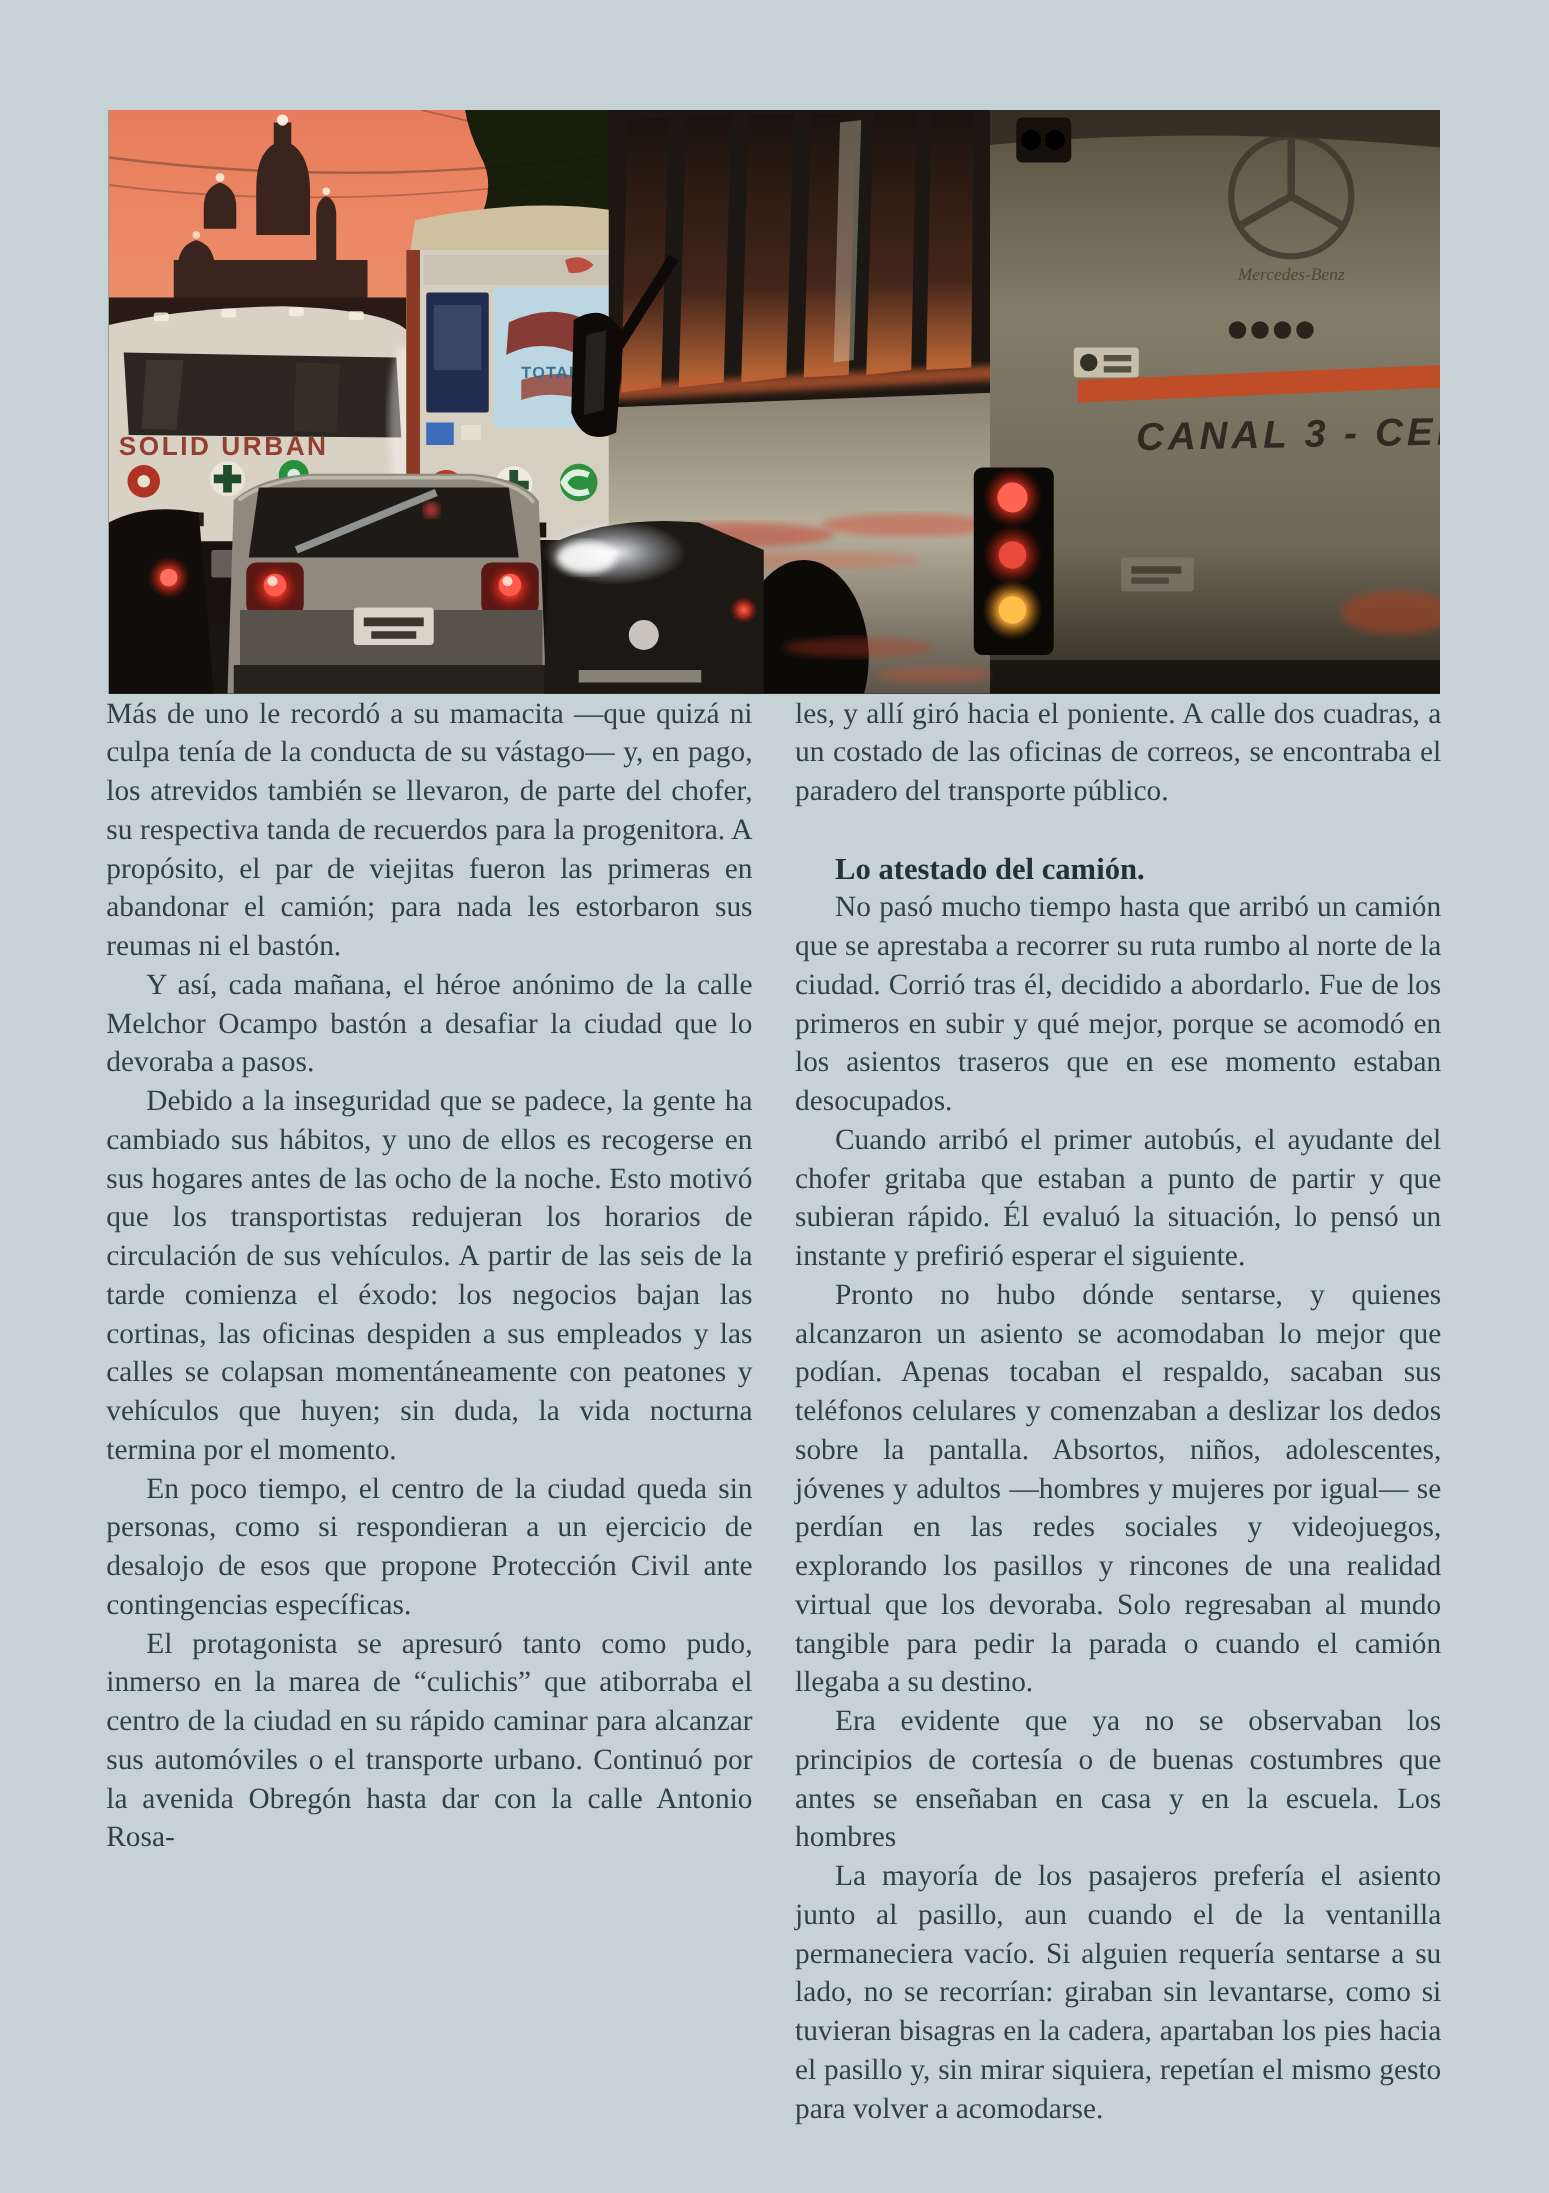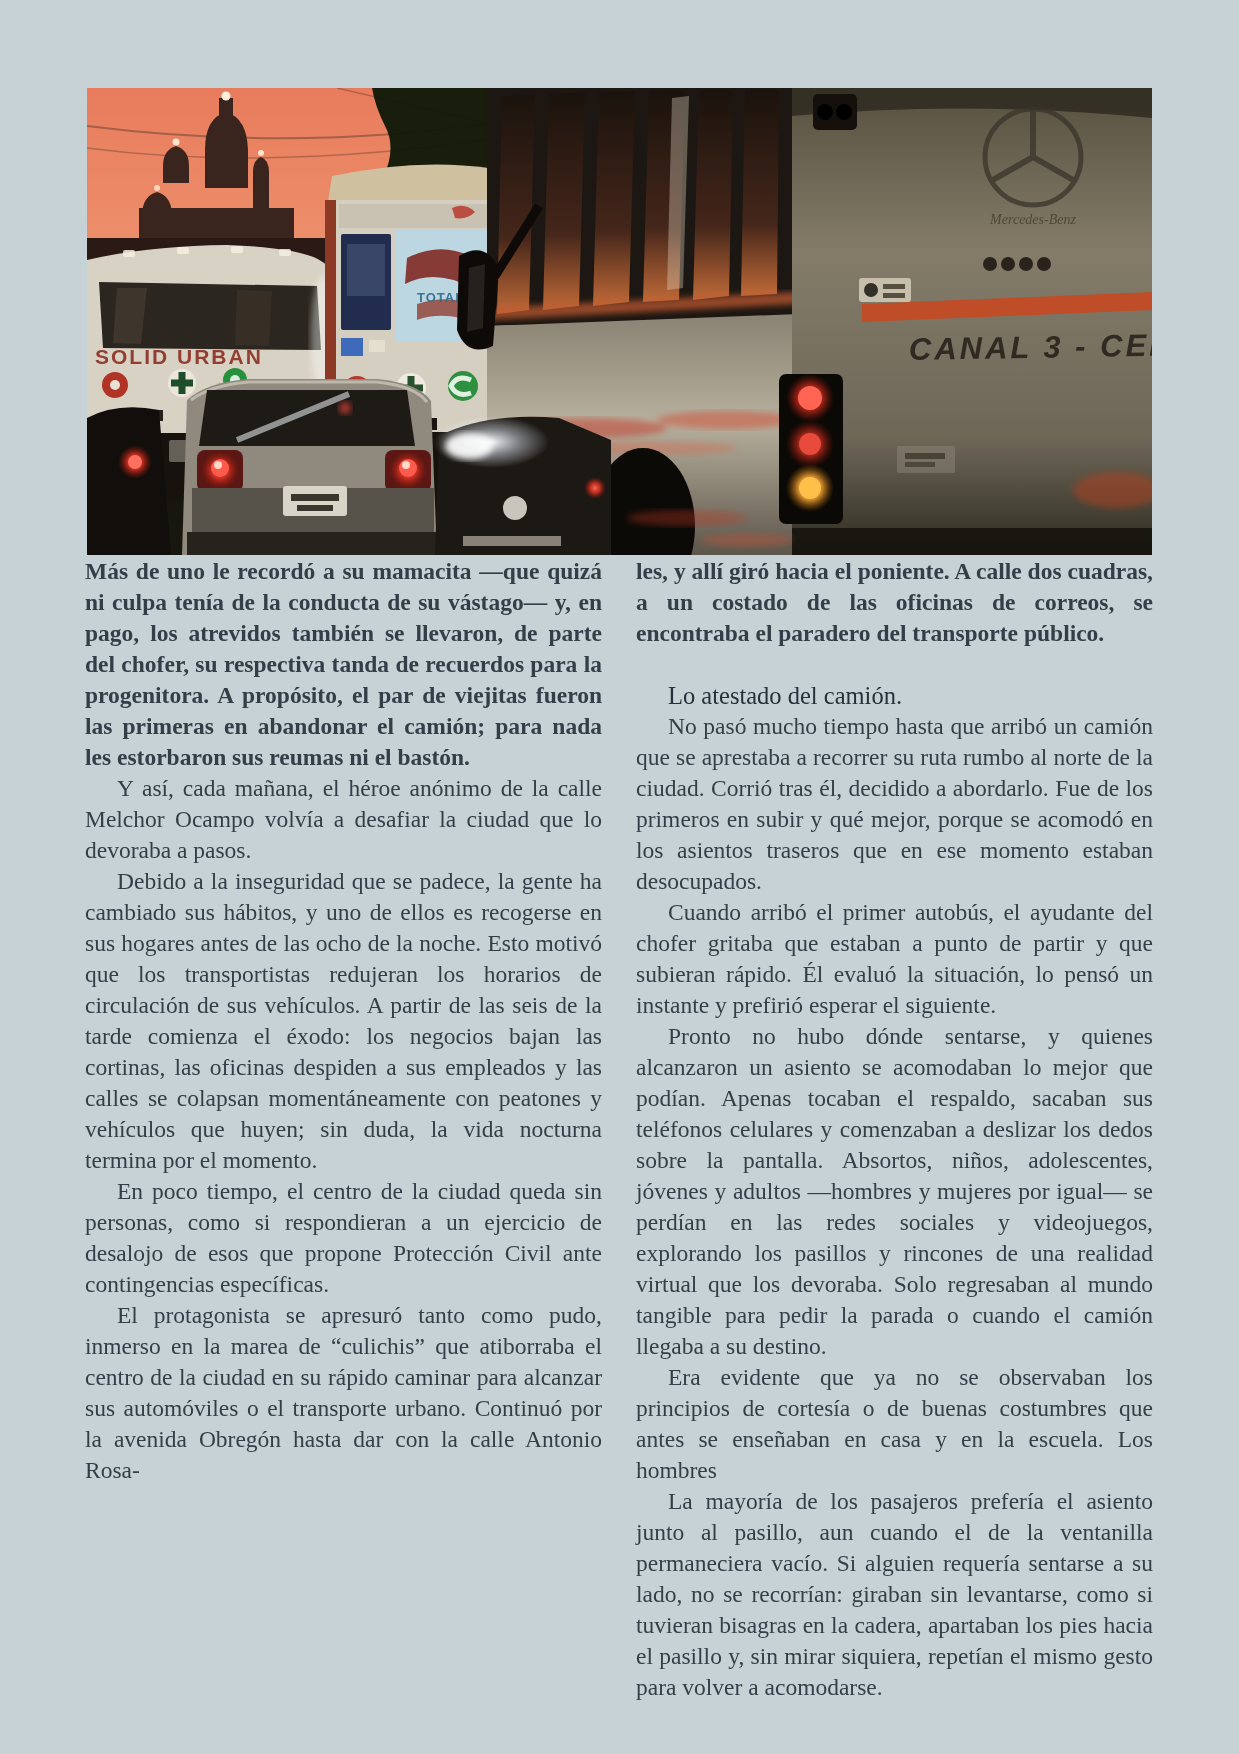--- a/index.html
+++ b/index.html
@@ -15,24 +15,24 @@
   figure.photo svg { display:block; width:100%; height:100%; }
   .columns {
     position:absolute; left:85px; top:556px; width:1068px;
     display:flex; gap:34px;
   }
   .col {
     width:517px; font-size:23.5px; line-height:31px;
     color:#333f48; text-align:justify;
   }
   .col p { margin:0; text-indent:32px; }
-  .col p.first { text-indent:0;font-weight:bold; }
+  .col p.first { text-indent:0; }
   .col h2 {
     margin:31px 0 0 0; padding-left:32px;
-    font-size:24.5px; line-height:31px; font-weight:normal; color:#25313a;
+    font-size:24.5px; line-height:31px; font-weight:bold; color:#25313a;
   }
   .photo-label-canal {
     font-family:"Liberation Sans", sans-serif; font-weight:bold; font-style:italic;
     letter-spacing:3px;
   }
   .photo-label-small {
     font-family:"Liberation Sans", sans-serif; font-weight:bold; letter-spacing:2px;
   }
   .photo-label-brand { font-family:"Liberation Serif", serif; font-style:italic; }
   .photo-label-total { font-family:"Liberation Sans", sans-serif; font-weight:bold; letter-spacing:1px; }
@@ -282,21 +282,21 @@
       <g>
         <ellipse cx="600" cy="430" rx="60" ry="8" fill="#c03820" opacity="0.35" filter="url(#soft)"></ellipse>
         <ellipse cx="660" cy="452" rx="46" ry="7" fill="#e05030" opacity="0.3" filter="url(#soft)"></ellipse>
       </g>
     </svg>
   </figure>
 
   <main class="columns">
     <section class="col">
       <p class="first">Más de uno le recordó a su mamacita —que quizá ni culpa tenía de la conducta de su vástago— y, en pago, los atrevidos también se llevaron, de parte del chofer, su respectiva tanda de recuerdos para la progenitora. A propósito, el par de viejitas fueron las primeras en abandonar el camión; para nada les estorbaron sus reumas ni el bastón.</p>
-      <p>Y así, cada mañana, el héroe anónimo de la calle Melchor Ocampo volvía a desafiar la ciudad que lo devoraba a pasos.</p>
+      <p>Y así, cada mañana, el héroe anónimo de la calle Melchor Ocampo bastón a desafiar la ciudad que lo devoraba a pasos.</p>
       <p>Debido a la inseguridad que se padece, la gente ha cambiado sus hábitos, y uno de ellos es recogerse en sus hogares antes de las ocho de la noche. Esto motivó que los transportistas redujeran los horarios de circulación de sus vehículos. A partir de las seis de la tarde comienza el éxodo: los negocios bajan las cortinas, las oficinas despiden a sus empleados y las calles se colapsan momentáneamente con peatones y vehículos que huyen; sin duda, la vida nocturna termina por el momento.</p>
       <p>En poco tiempo, el centro de la ciudad queda sin personas, como si respondieran a un ejercicio de desalojo de esos que propone Protección Civil ante contingencias específicas.</p>
       <p>El protagonista se apresuró tanto como pudo, inmerso en la marea de “culichis” que atiborraba el centro de la ciudad en su rápido caminar para alcanzar sus automóviles o el transporte urbano. Continuó por la avenida Obregón hasta dar con la calle Antonio Rosa-</p>
     </section>
     <section class="col">
       <p class="first">les, y allí giró hacia el poniente. A calle dos cuadras, a un costado de las oficinas de correos, se encontraba el paradero del transporte público.</p>
       <h2>Lo atestado del camión.</h2>
       <p>No pasó mucho tiempo hasta que arribó un camión que se aprestaba a recorrer su ruta rumbo al norte de la ciudad. Corrió tras él, decidido a abordarlo. Fue de los primeros en subir y qué mejor, porque se acomodó en los asientos traseros que en ese momento estaban desocupados.</p>
       <p>Cuando arribó el primer autobús, el ayudante del chofer gritaba que estaban a punto de partir y que subieran rápido. Él evaluó la situación, lo pensó un instante y prefirió esperar el siguiente.</p>
       <p>Pronto no hubo dónde sentarse, y quienes alcanzaron un asiento se acomodaban lo mejor que podían. Apenas tocaban el respaldo, sacaban sus teléfonos celulares y comenzaban a deslizar los dedos sobre la pantalla. Absortos, niños, adolescentes, jóvenes y adultos —hombres y mujeres por igual— se perdían en las redes sociales y videojuegos, explorando los pasillos y rincones de una realidad virtual que los devoraba. Solo regresaban al mundo tangible para pedir la parada o cuando el camión llegaba a su destino.</p>

